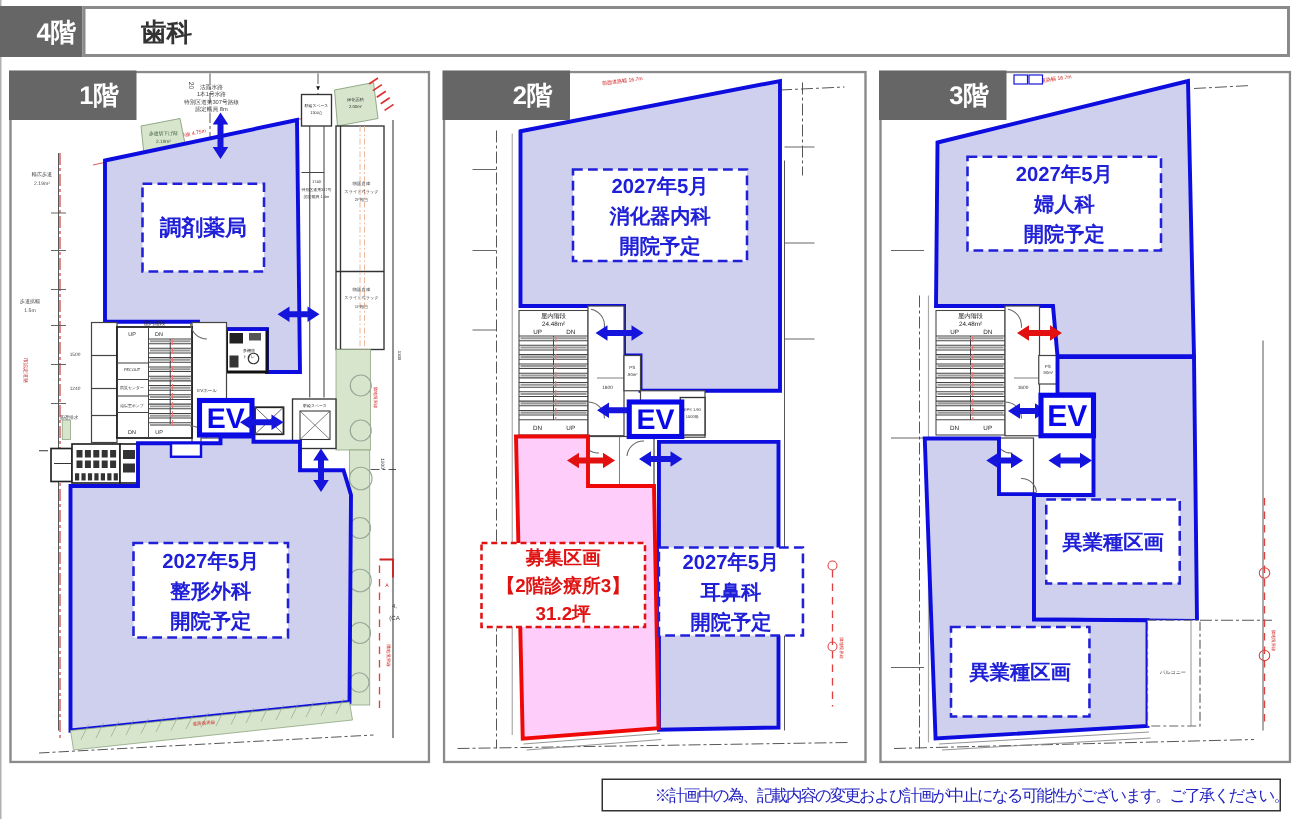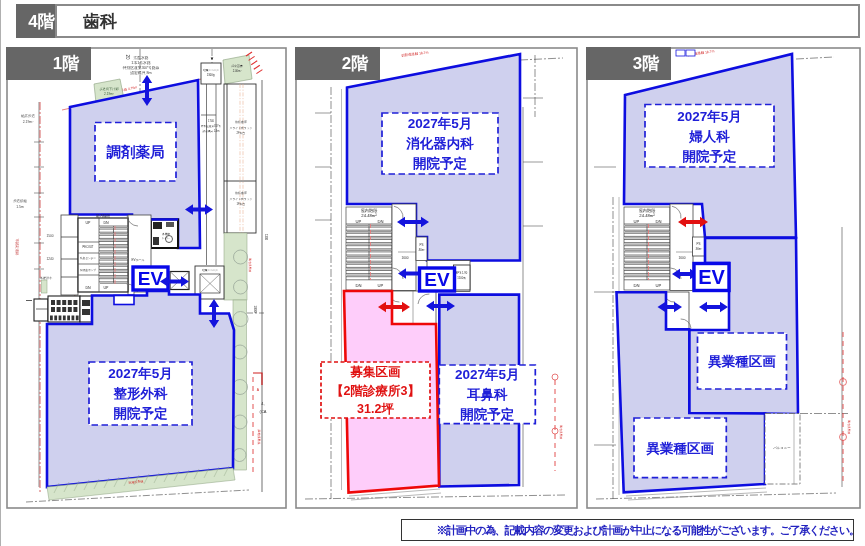--- a/index.html
+++ b/index.html
@@ -5,24 +5,24 @@
 body{width:865px;height:546px;background:#fff;position:relative;overflow:hidden;
  font-family:"Liberation Sans",sans-serif;}
 .panel{position:absolute;top:47px;height:462px;}
 .flab{position:absolute;left:0;top:0;width:50px;height:33px;background:#666;color:#fff;
  font-weight:bold;font-size:17px;display:flex;align-items:center;justify-content:center;padding-left:35px;}
 </style></head>
 <body>
 
 <div style="position:absolute;left:0;top:0;width:1px;height:546px;background:#b0b0b0;"></div>
 
-<div style="position:absolute;left:16px;top:4px;width:51px;height:34px;background:#666;color:#fff;font-weight:bold;font-size:17px;display:flex;align-items:center;justify-content:center;">4階</div>
+<div style="position:absolute;left:0;top:4px;width:51px;height:34px;background:#666;color:#fff;font-weight:bold;font-size:17px;display:flex;align-items:center;justify-content:center;padding-left:12px;">4階</div>
 
 <div style="position:absolute;left:55px;top:4px;width:805px;height:34px;background:#fff;border:2px solid #8a8a8a;box-sizing:border-box;display:flex;align-items:center;">
-    <span style="color:#333;font-weight:bold;font-size:17px;margin-left:26px;">歯科</span>
+    <span style="color:#333;font-weight:bold;font-size:17px;margin-left:37px;">歯科</span>
   </div>
 
 <div class="panel" style="left:6px;width:281px;">
 <svg width="281" height="462" viewBox="0 0 281 462">
 <rect x="1" y="1" width="279" height="460" fill="#fff" stroke="#8a8a8a" stroke-width="1.6"></rect>
 
 <g stroke="#444" stroke-width="0.6" fill="none">
 <line x1="33" y1="55" x2="33" y2="440"></line>
 <line x1="134" y1="2" x2="134" y2="58" stroke-dasharray="7 2 2 2"></line>
 <line x1="206" y1="2" x2="206" y2="26" stroke-dasharray="7 2 2 2"></line>
@@ -549,13 +549,13 @@
 <g stroke="#888" stroke-width="0.6" fill="none">
 <line x1="40" y1="449" x2="180" y2="441"></line>
 <line x1="42" y1="453" x2="181" y2="445"></line>
 </g>
 </svg>
 
 <div class="flab">3階</div>
 </div>
 
 <div style="position:absolute;left:401px;top:519px;width:453px;height:22px;border:1.5px solid #333;box-sizing:border-box;display:flex;align-items:center;justify-content:center;">
-    <span style="color:#2323c0;font-weight:bold;font-size:11px;letter-spacing:-1.3px;white-space:nowrap;margin-left:40px;">※計画中の為、記載内容の変更および計画が中止になる可能性がございます。ご了承ください。</span>
+    <span style="color:#2323c0;font-weight:normal;font-size:11px;letter-spacing:-1.3px;white-space:nowrap;margin-left:40px;">※計画中の為、記載内容の変更および計画が中止になる可能性がございます。ご了承ください。</span>
   </div>
 </body></html>

